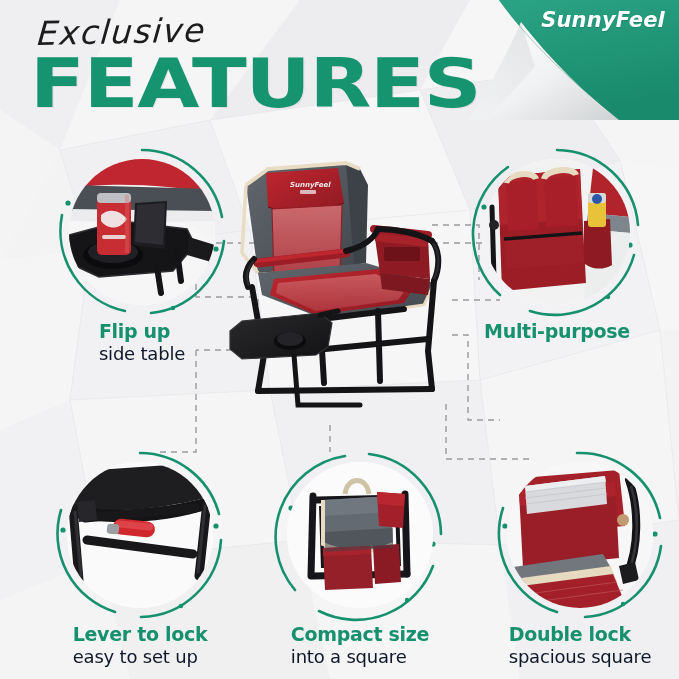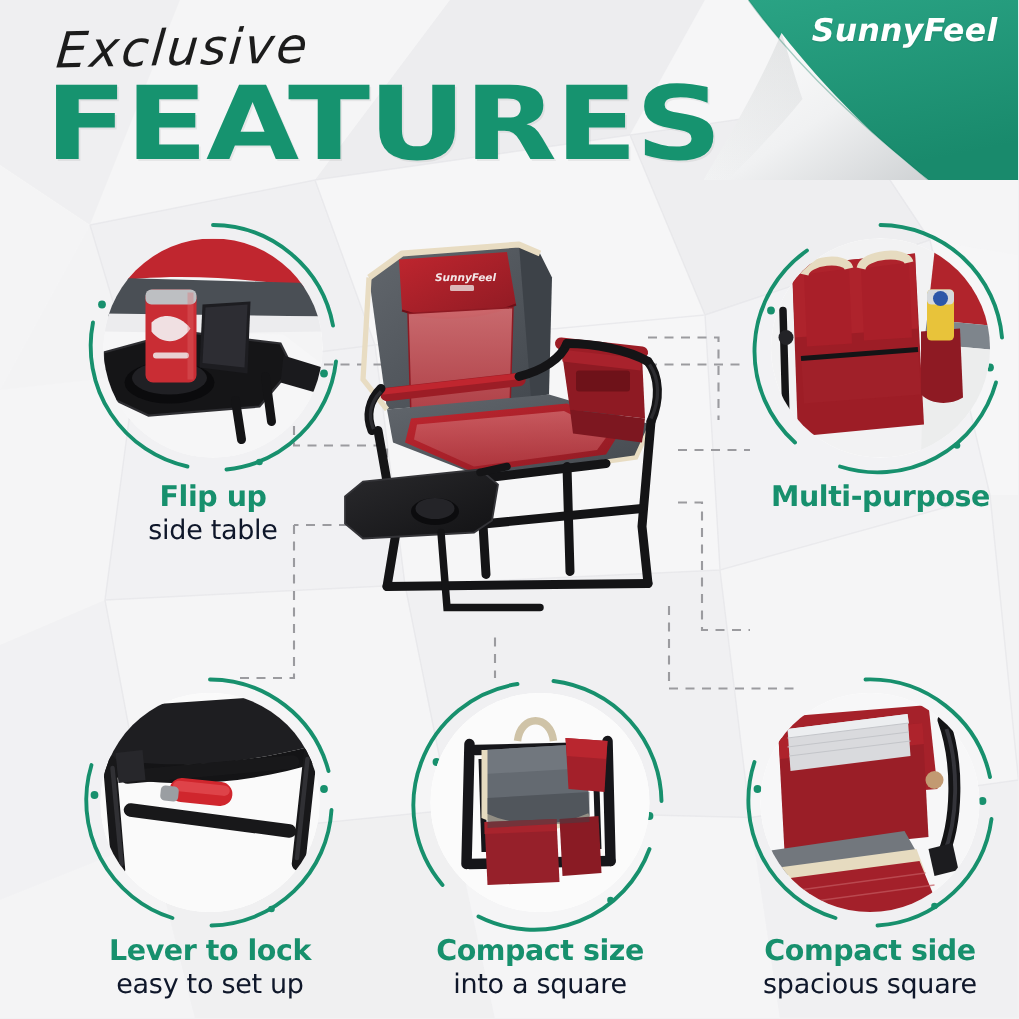--- a/index.html
+++ b/index.html
@@ -56,21 +56,21 @@
   .callout{position:absolute;z-index:4;}
   .circle{position:relative;width:160px;height:160px;}
   .circle .ring{position:absolute;inset:-7px;}
   .photo{
     position:absolute;left:7px;top:7px;width:146px;height:146px;
     border-radius:50%;overflow:hidden;background:#fff;
   }
   .photo svg{display:block;}
   .cap{
     position:absolute;left:50%;transform:translateX(-50%);
-    top:168px;text-align:center;white-space:nowrap;
+    top:168px;white-space:nowrap;
   }
   .cap .l1{
     font-family:"DejaVu Sans",sans-serif;
     font-weight:bold;font-size:19px;color:#17906d;letter-spacing:-.3px;
   }
   .cap .l2{
     font-family:"DejaVu Sans",sans-serif;
     font-weight:normal;font-size:18px;color:#0f172a;letter-spacing:-.2px;
     margin-top:1px;
   }
@@ -301,21 +301,21 @@
           <path d="M120,78 L146,86 L146,104 L118,96 Z" fill="#1a1a1d"></path>
         </svg>
       </div>
     </div>
     <div class="cap">
       <div class="l1">Flip up</div>
       <div class="l2">side table</div>
     </div>
   </div>
 
-  <div class="callout" style="left:507px;top:152px;">
+  <div class="callout" style="left:477px;top:152px;">
     <div class="circle">
       <div class="ring">
         <svg viewBox="0 0 174 174" xmlns="http://www.w3.org/2000/svg">
           <g fill="none" stroke="#17906d" stroke-width="2.6" stroke-linecap="round">
             <path d="M87,5 A82,82 0 0 1 168,80"></path>
             <path d="M164,110 A82,82 0 0 1 60,166"></path>
             <path d="M30,150 A82,82 0 0 1 38,22"></path>
           </g>
           <circle cx="14" cy="62" r="2.6" fill="#17906d"></circle>
           <circle cx="160" cy="100" r="2.6" fill="#17906d"></circle>
@@ -501,18 +501,18 @@
           </g>
           <g fill="none" stroke="#34343a" stroke-width="2.6">
             <path d="M124,24 C132,48 132,84 122,108"></path>
           </g>
           <path d="M112,104 L128,100 L132,118 L116,122 Z" fill="#1c1c1f"></path>
           <circle cx="116" cy="58" r="6" fill="#c29a72"></circle>
         </svg>
       </div>
     </div>
     <div class="cap">
-      <div class="l1">Compact side</div>
+      <div class="l1">Double lock</div>
       <div class="l2">spacious square</div>
     </div>
   </div>
 
 </div>
 
 </body></html>

